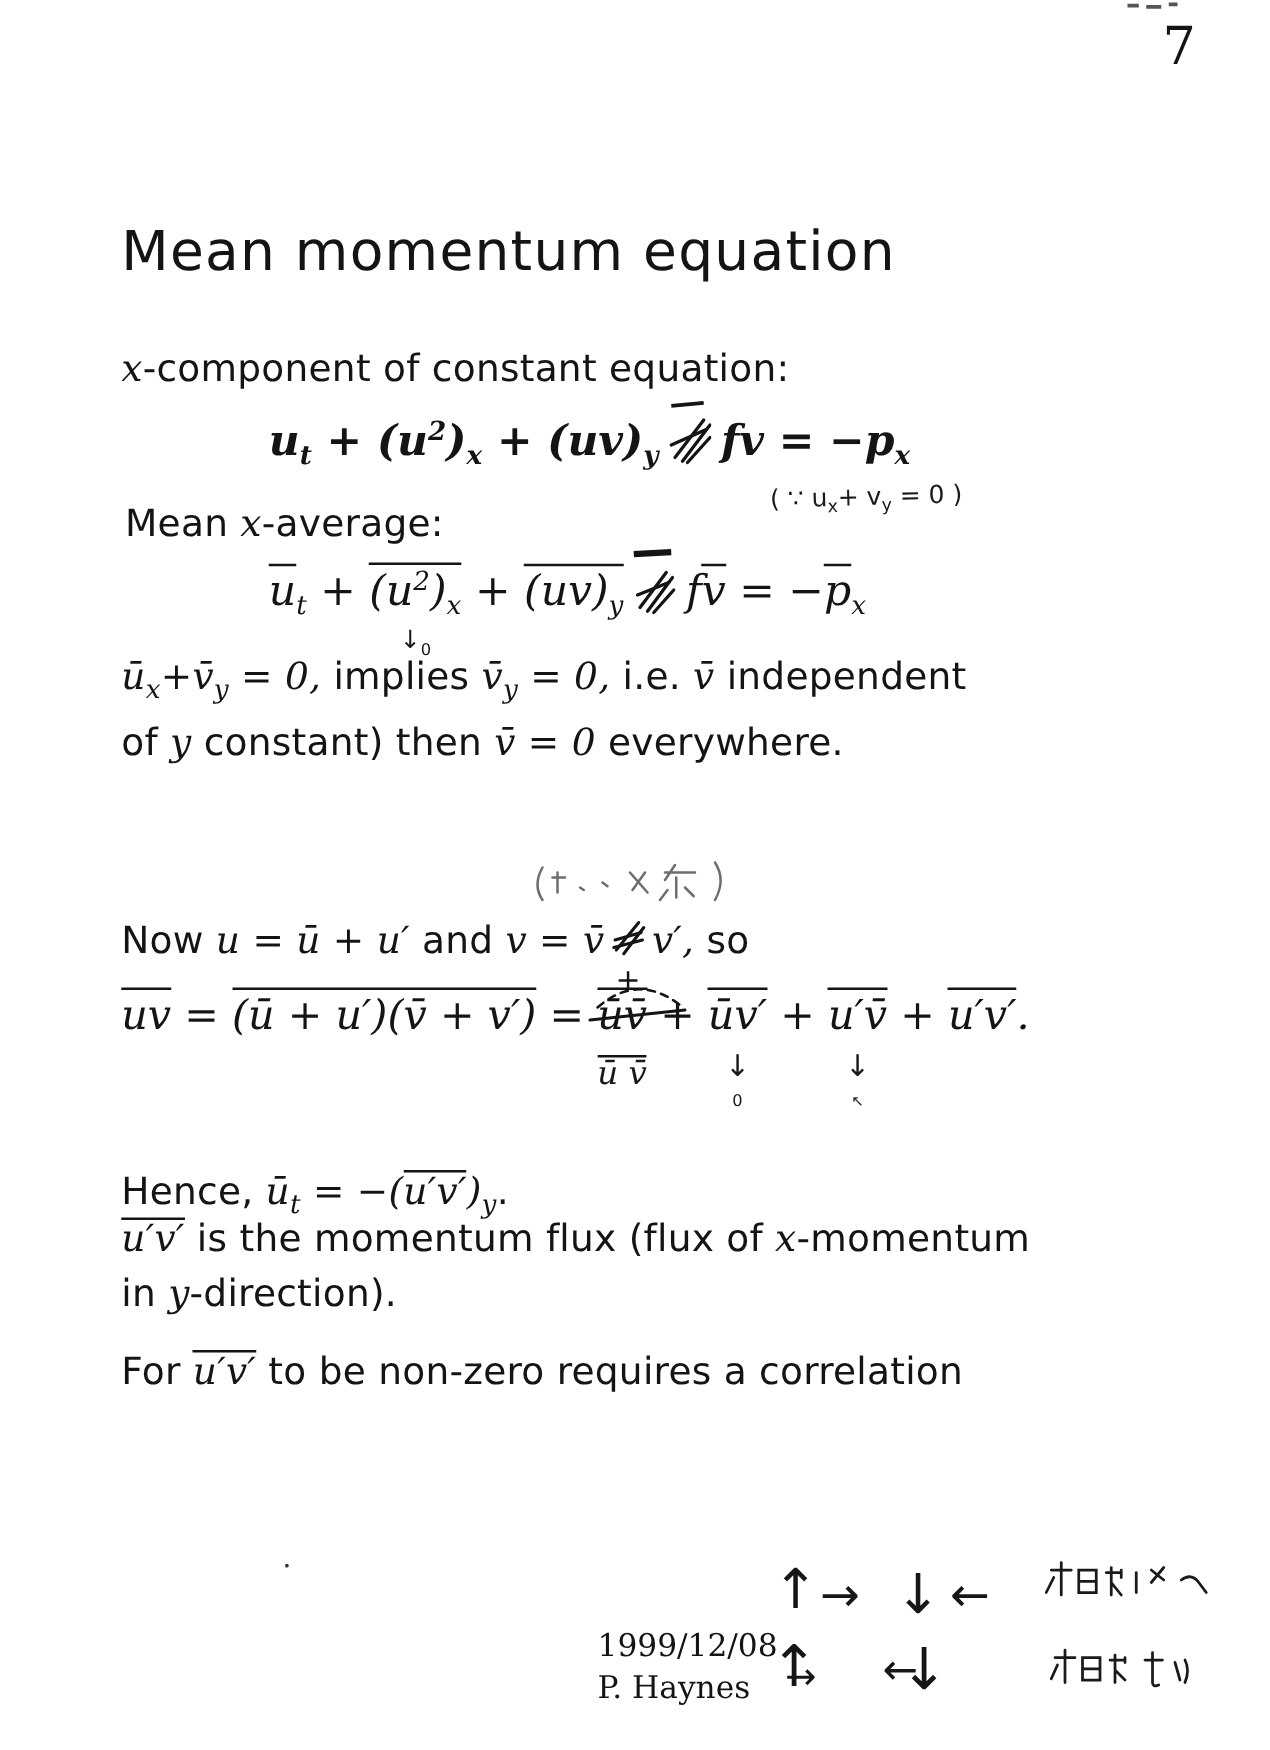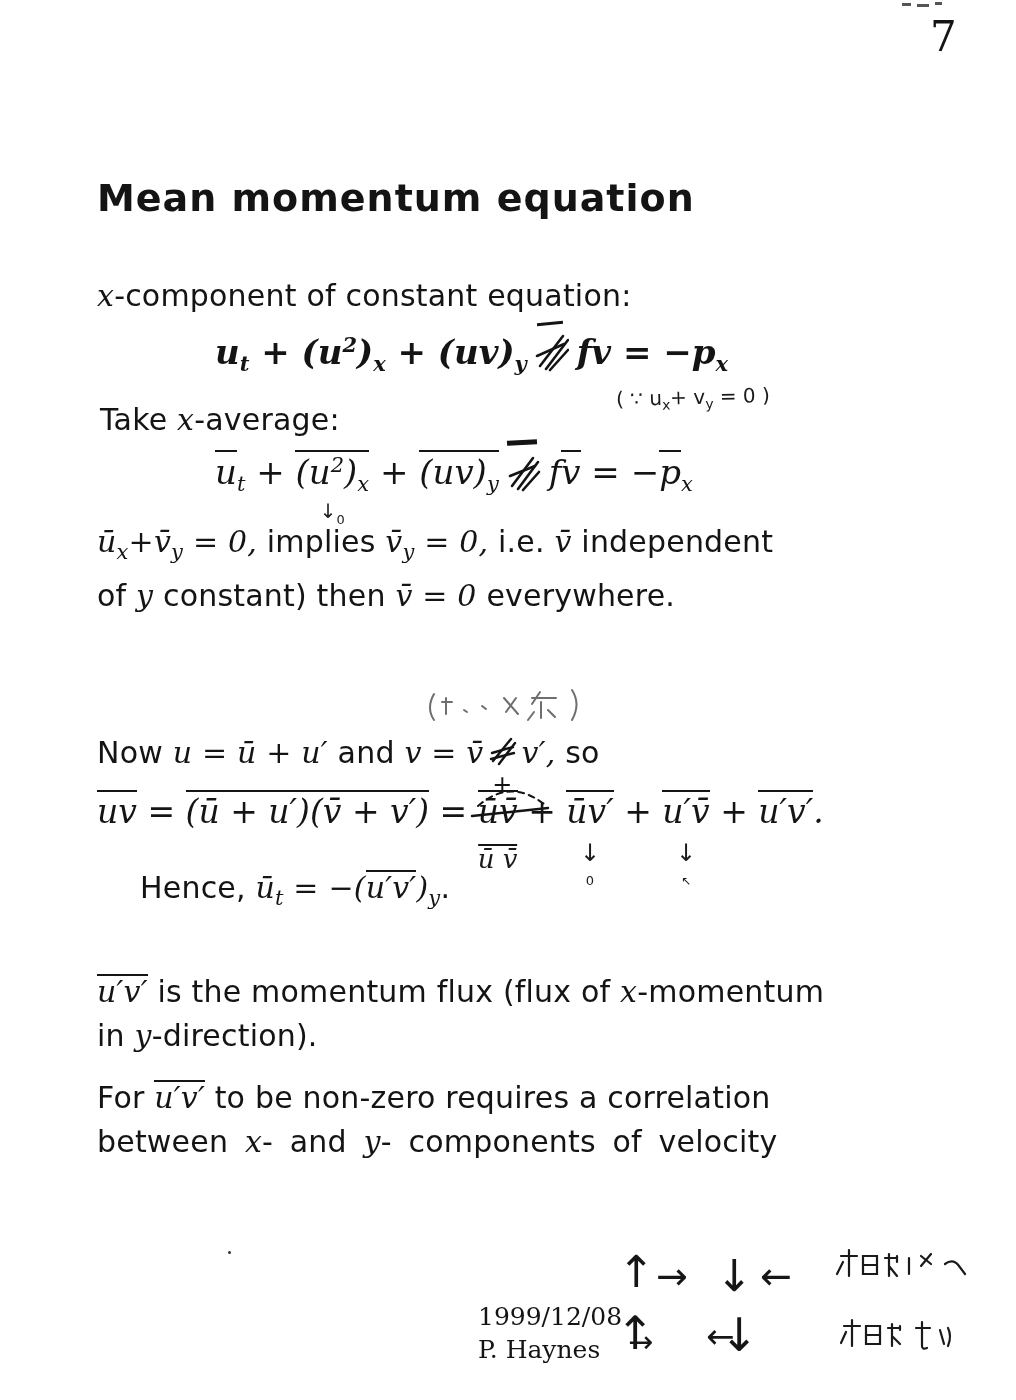--- a/index.html
+++ b/index.html
@@ -7,21 +7,21 @@
         font-family:"DejaVu Sans",sans-serif;overflow:hidden;}
   .abs{position:absolute;}
   .body{font-size:30px;line-height:44px;letter-spacing:.2px;white-space:nowrap;}
   .m{font-family:"DejaVu Serif",serif;font-style:italic;}
   .math{font-family:"DejaVu Serif",serif;font-style:italic;font-size:34px;white-space:nowrap;}
   .math sub,.body sub{font-family:"DejaVu Serif",serif;font-style:italic;font-size:21px;vertical-align:-7px;}
   .math sup{font-size:21px;vertical-align:12px;}
   .ov{display:inline-block;border-top:2px solid #141414;padding-top:2px;line-height:1.1;position:relative;}
   .ovi{display:inline-block;border-top:2px solid #141414;padding-top:0;line-height:1.05;
        font-family:"DejaVu Serif",serif;font-style:italic;}
-  .title{font-size:38px;font-weight:700;letter-spacing:1px;margin:0;}
+  .title{font-size:44px;font-weight:400;letter-spacing:1px;margin:0;}
   .serif{font-family:"DejaVu Serif",serif;}
   .hw{font-size:20px;white-space:nowrap;transform:rotate(-1.5deg);color:#1a1a1a;}
   .hw sub{font-size:14px;vertical-align:-5px;font-family:"DejaVu Sans",sans-serif;font-style:normal;}
   .scrib{position:relative;display:inline-block;width:34px;height:40px;vertical-align:-8px;margin:0 8px;}
   .handbar{position:absolute;background:#141414;}
   .under{position:absolute;top:100%;left:50%;transform:translateX(-50%);text-align:center;
          font-family:"DejaVu Sans",sans-serif;font-style:normal;}
   .arrow{position:absolute;font-family:"DejaVu Sans",sans-serif;color:#161616;}
   svg{display:block;}
   .dash{position:absolute;background:#555;height:3px;}
@@ -45,21 +45,21 @@
           <g stroke="#141414" stroke-width="2.6" fill="none" stroke-linecap="round">
             <path d="M5,34 L28,4"></path>
             <path d="M11,37 L33,8"></path>
             <path d="M2,24 L29,12"></path>
             <path d="M15,38 L33,18"></path>
           </g>
         </svg></span><span>fv</span><span> = −</span><span>p</span><sub>x</sub></div>
 
   <div class="abs hw" style="left:616px;top:385px;"><span>( ∵ u</span><sub>x</sub><span>+ v</span><sub>y</sub><span> = 0 )</span></div>
 
-  <div class="abs body" style="left:100px;top:398px;"><span>Take </span><i class="m">x</i><span>-average:</span></div>
+  <div class="abs body" style="left:100px;top:398px;"><span>Mean </span><i class="m">x</i><span>-average:</span></div>
 
   <div class="abs math" style="left:215px;top:450px;"><span class="ov"><span>u</span></span><sub>t</sub><span> + </span><span class="ov"><span>(</span><span>u</span><sup>2</sup><span>)</span><sub>x</sub><span class="under hw" style="margin-top:4px;"><span>↓</span><span style="font-size:13px;vertical-align:-6px;">0</span></span></span><span> + </span><span class="ov"><span>(</span><span>uv</span><span>)</span><sub>y</sub></span><span class="scrib"><span class="handbar" style="left:0;top:-12px;width:30px;height:5px;transform:rotate(-3deg);"></span><svg width="34" height="40" viewBox="0 0 34 40">
           <g stroke="#141414" stroke-width="2.6" fill="none" stroke-linecap="round">
             <path d="M5,34 L26,6"></path>
             <path d="M11,37 L31,10"></path>
             <path d="M3,24 L28,14"></path>
             <path d="M16,38 L32,20"></path>
           </g>
         </svg></span><span>f</span><span class="ov"><span>v</span></span><span> = −</span><span class="ov"><span>p</span></span><sub>x</sub></div>
 
@@ -92,30 +92,29 @@
           </g>
         </svg><span class="under" style="font-size:24px;margin-top:-4px;">+</span></span><i class="m">v′,</i><span> so</span></div>
 
   <div class="abs math" style="left:97px;top:790px;font-size:33px;"><span class="ov"><span>uv</span></span><span> = </span><span class="ov"><span>(ū + u′)(v̄ + v′)</span></span><span> = </span><span class="ov"><span>ūv̄</span><svg style="position:absolute;left:-8px;top:-16px;" width="82" height="60" viewBox="0 0 82 60">
           <g stroke="#141414" fill="none" stroke-linecap="round">
             <path d="M2,40 L78,32" stroke-width="2.4"></path>
             <path d="M8,30 Q40,2 74,28" stroke-width="2" stroke-dasharray="6 5"></path>
           </g>
         </svg><span class="under hw" style="margin-top:14px;font-size:26px;"><span class="ovi">ū v̄</span></span></span><span> + </span><span class="ov"><span>ūv′</span><span class="under hw" style="margin-top:10px;"><span style="font-size:24px;">↓</span><br><span style="font-size:13px;">0</span></span></span><span> + </span><span class="ov"><span>u′v̄</span><span class="under hw" style="margin-top:10px;"><span style="font-size:24px;">↓</span><br><span style="font-size:12px;">↖</span></span></span><span> + </span><span class="ov"><span>u′v′</span></span><span>.</span></div>
 
-  <div class="abs body" style="left:97px;top:866px;margin-left:43px;"><span>Hence, </span><i class="m">ū</i><sub>t</sub><i class="m"> = −(</i><span class="ovi">u′v′</span><i class="m">)</i><sub>y</sub><span>.</span></div>
+  <div class="abs body" style="left:97px;top:932px;"><span>Hence, </span><i class="m">ū</i><sub>t</sub><i class="m"> = −(</i><span class="ovi">u′v′</span><i class="m">)</i><sub>y</sub><span>.</span></div>
 
   <div class="abs body" style="left:97px;top:970px;">
     <div><span class="ovi">u′v′</span><span> is the momentum flux (flux of </span><i class="m">x</i><span>-momentum</span></div>
     <div><span>in </span><i class="m">y</i><span>-direction).</span></div>
   </div>
 
   <div class="abs body" style="left:97px;top:1076px;">
     <div><span>For </span><span class="ovi">u′v′</span><span> to be non-zero requires a correlation</span></div>
-    <div style="word-spacing:7px;"><span>between </span><i class="m">x</i><span>-  and </span><i class="m">y</i><span>-  components of velocity</span></div>
   </div>
 
   <span class="abs" style="left:228px;top:1251px;width:3px;height:3px;background:#333;border-radius:2px;"></span>
 
   <div class="abs serif" style="left:478px;top:1300px;font-size:25px;line-height:33px;">
     <div>1999/12/08</div>
     <div>P. Haynes</div>
   </div>
 
   <span class="arrow" style="left:618px;top:1246px;font-size:44px;">↑</span>

